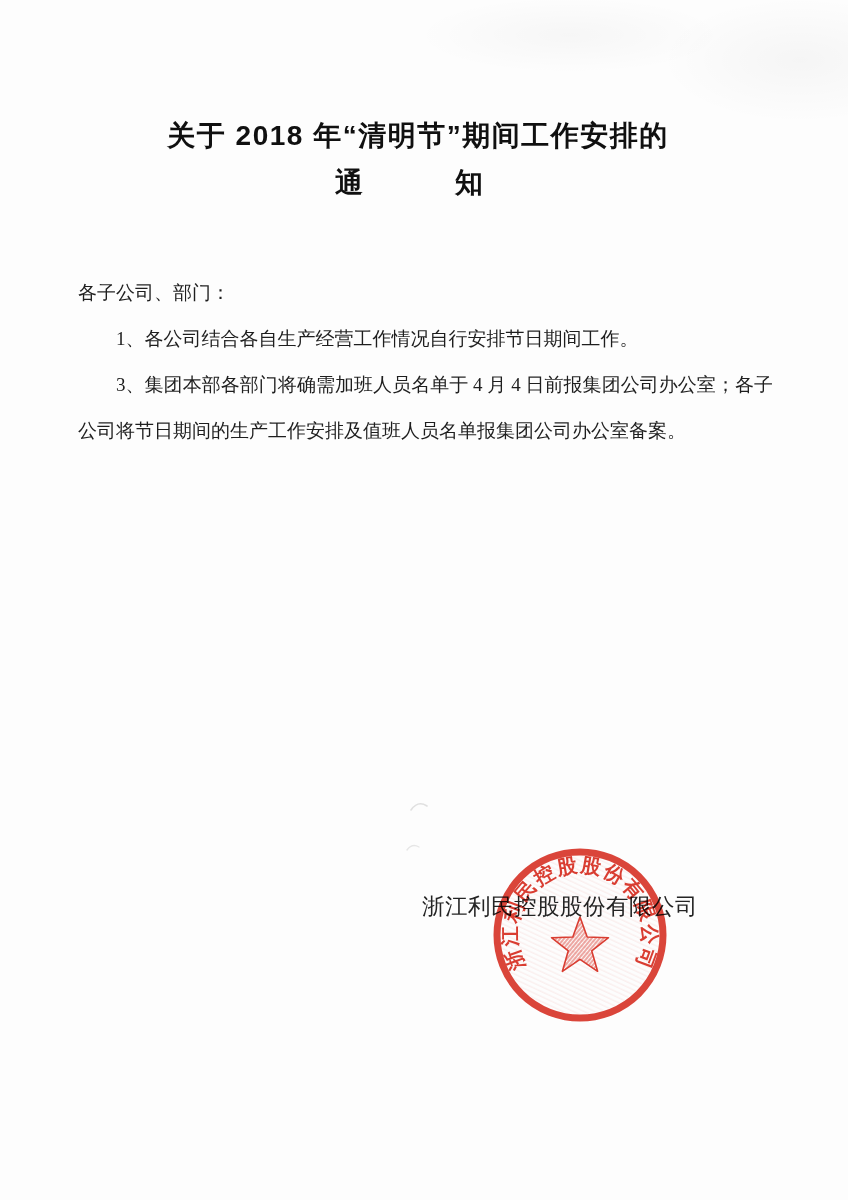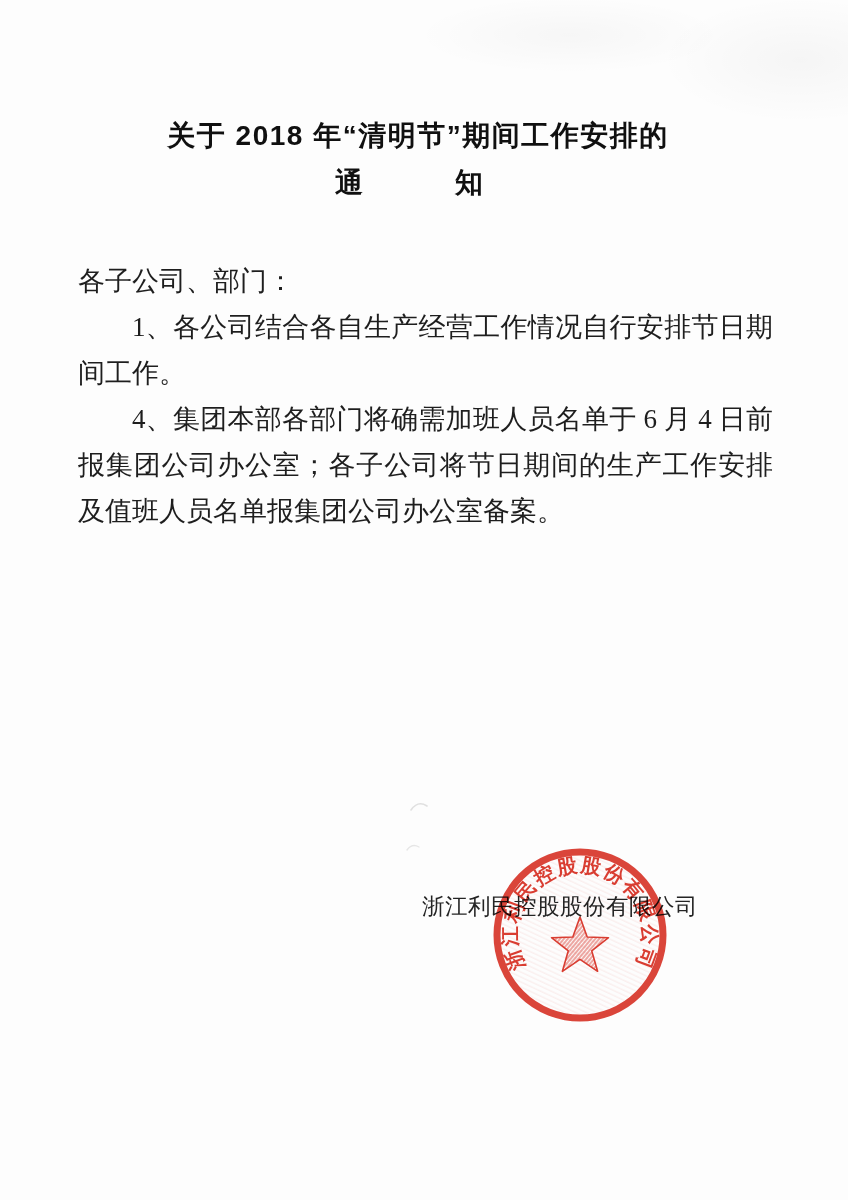--- a/index.html
+++ b/index.html
@@ -27,22 +27,22 @@
     white-space:nowrap;
   }
   .title-line2 {
     position:absolute; top:164px; left:0; width:100%;
     text-align:center; transform:translateX(-14px);
     font-family:"Liberation Sans", sans-serif;
     font-weight:700; font-size:28px; letter-spacing:2px; color:#101010;
     white-space:nowrap;
   }
   .body-text {
-    position:absolute; top:258px; left:78px; width:695px;
-    font-size:27px; line-height:46px; color:#1e1e1e;
+    position:absolute; top:270px; left:78px; width:695px;
+    font-size:19px; line-height:46px; color:#1e1e1e;
     text-align:justify;
   }
   .body-text p { margin:0; text-indent:2em; }
   .body-text p.greeting { text-indent:0; }
   .holiday-bold {
     font-weight:700; font-style:italic; color:#111; letter-spacing:0.5px;
   }
   .sig-company {
     position:absolute; top:891px; left:422px;
     font-size:22.5px; letter-spacing:0.5px; color:#242424; white-space:nowrap;
@@ -66,21 +66,21 @@
 <div class="page">
 
   <div class="scan-shade"></div>
 
   <div class="title-line1">关于 2018 年“清明节”期间工作安排的</div>
   <div class="title-line2">通　　　知</div>
 
   <div class="body-text">
     <p class="greeting">各子公司、部门：</p>
     <p>1、各公司结合各自生产经营工作情况自行安排节日期间工作。</p>
-    <p>4、集团本部各部门将确需加班人员名单于 6 月 4 日前报集团公司办公室；各子公司将节日期间的生产工作安排及值班人员名单报集团公司办公室备案。</p>
+    <p>3、集团本部各部门将确需加班人员名单于 4 月 4 日前报集团公司办公室；各子公司将节日期间的生产工作安排及值班人员名单报集团公司办公室备案。</p>
   </div>
 
   <div class="sig-company">浙江利民控股股份有限公司</div>
 
   <svg class="crease" viewBox="0 0 50 60">
     <path d="M6,12 q7,-10 16,-4" fill="none" stroke="#c9c9c9" stroke-width="1.6" stroke-linecap="round"></path>
     <path d="M2,52 q5,-7 12,-3" fill="none" stroke="#d4d4d4" stroke-width="1.4" stroke-linecap="round"></path>
   </svg>
 
   <svg class="stamp" viewBox="0 0 190 190">

